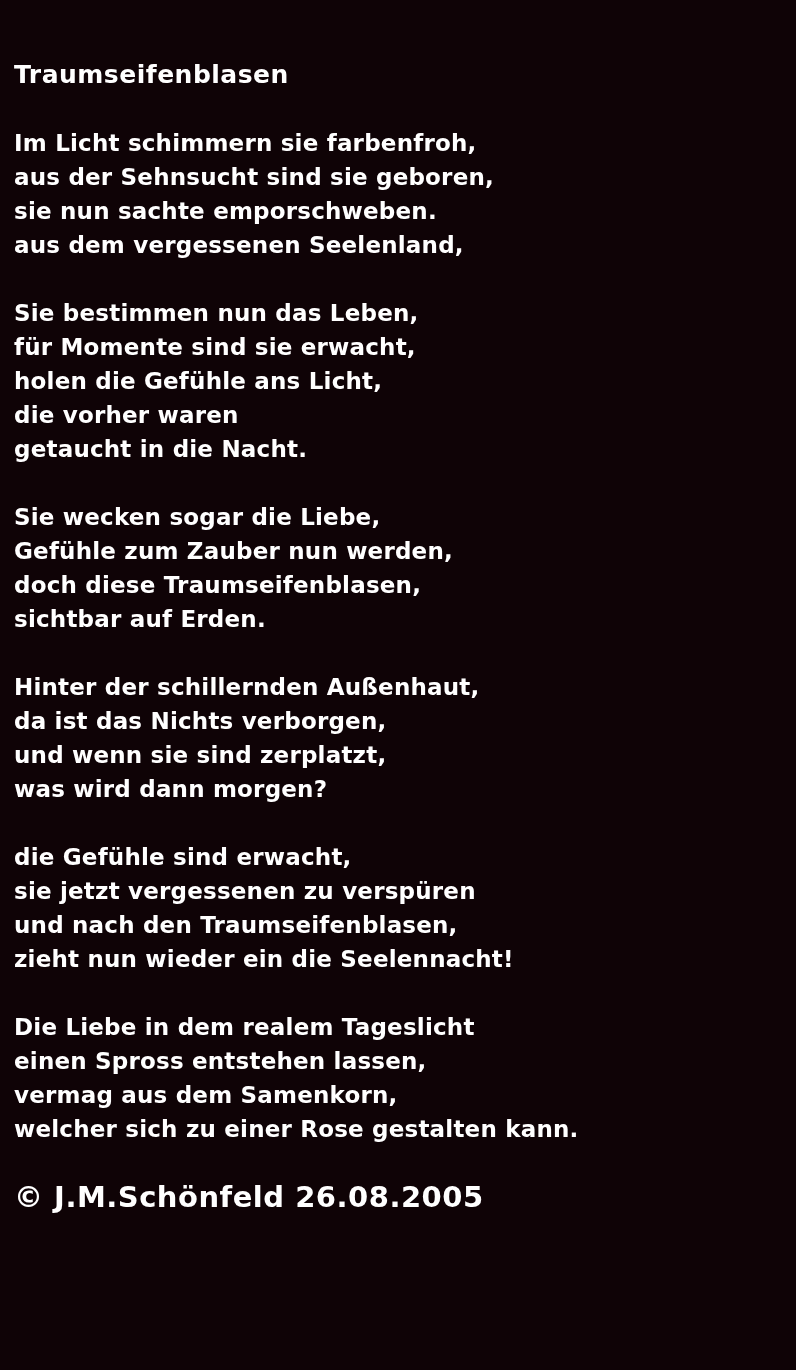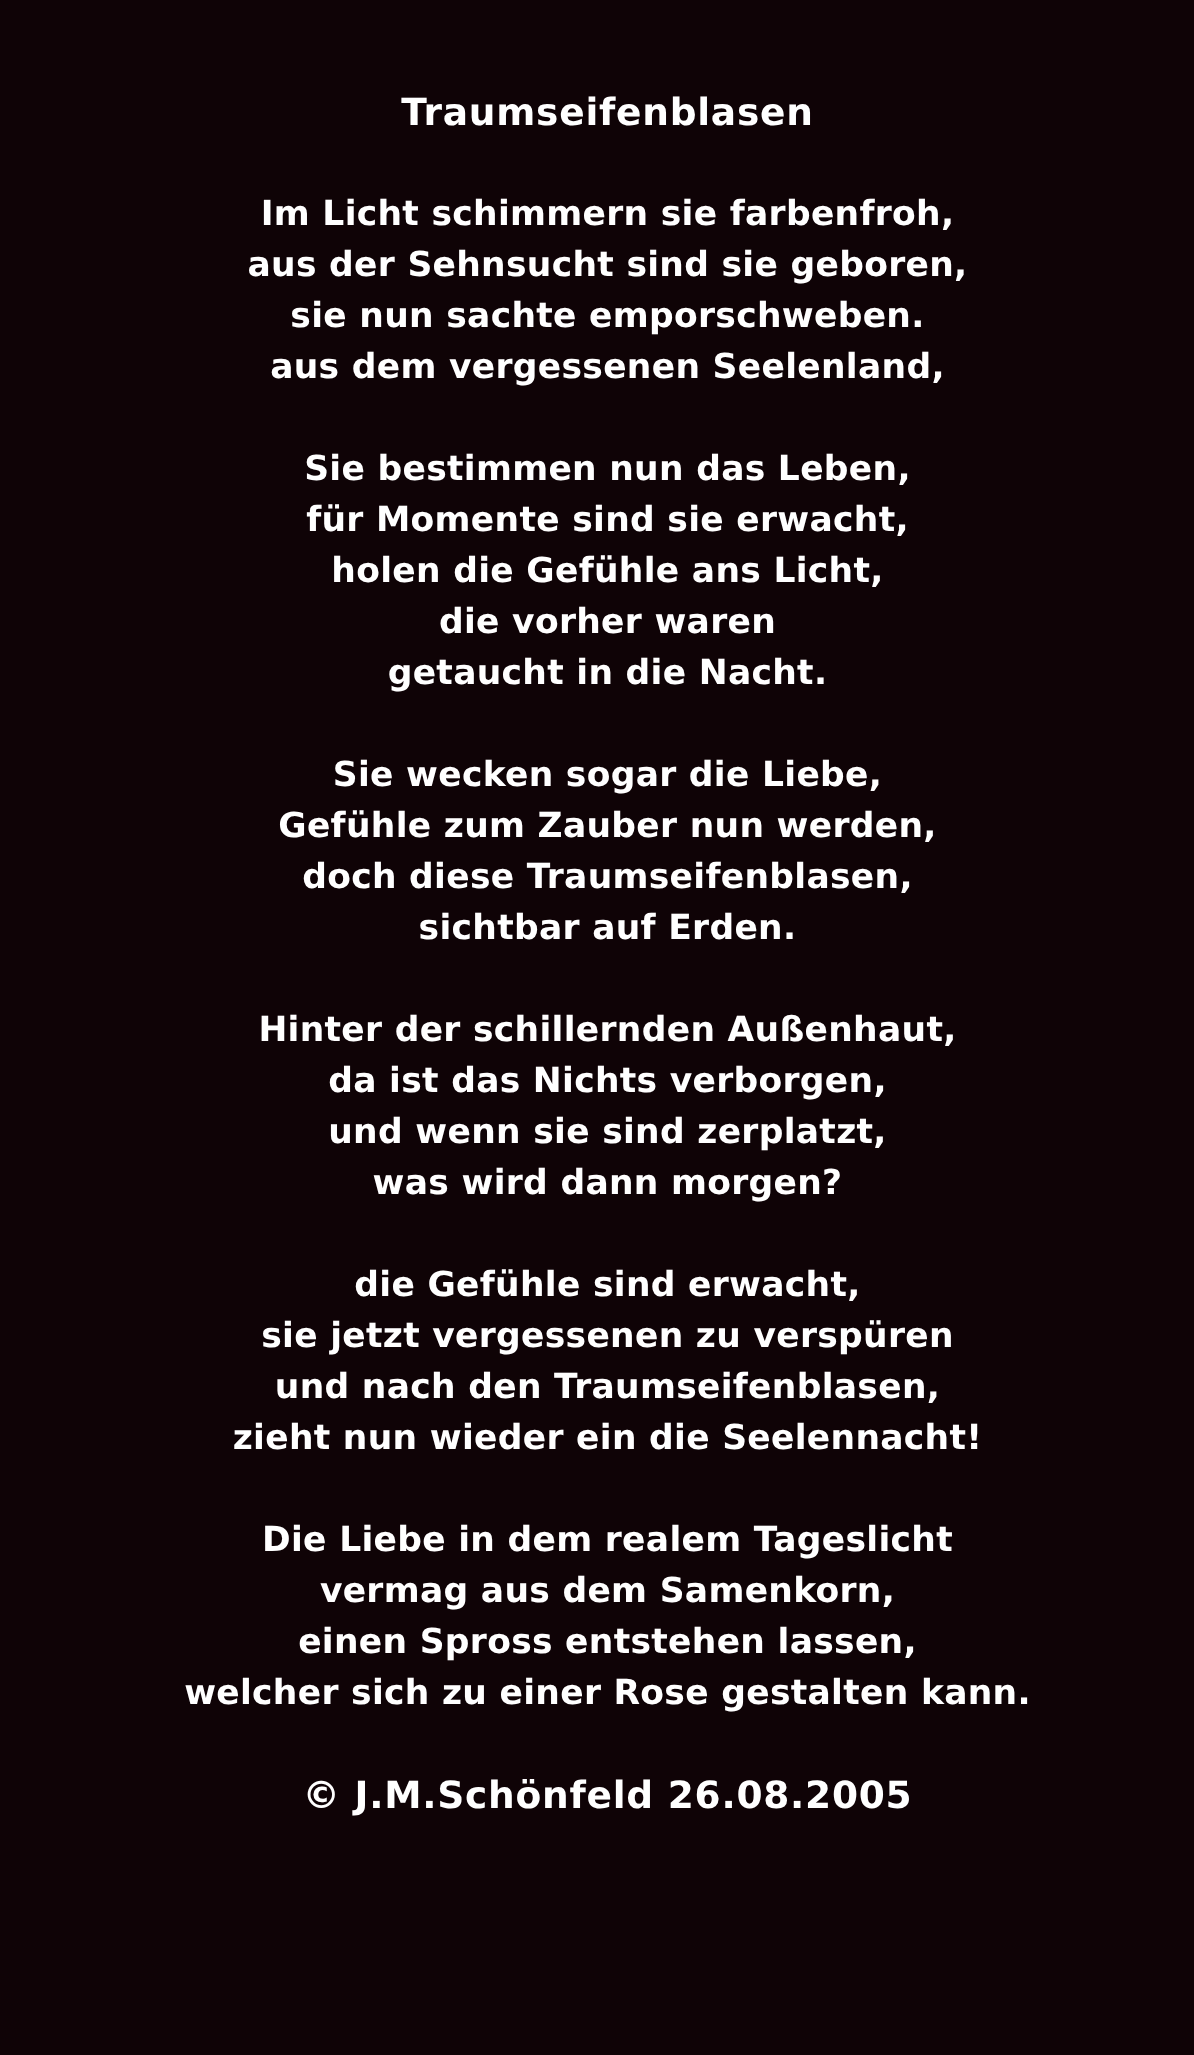--- a/index.html
+++ b/index.html
@@ -11,42 +11,41 @@
     height: 1370px;
     background: #0f0306;
     overflow: hidden;
   }
   .poem-page {
     box-sizing: border-box;
     width: 796px;
     height: 1370px;
     padding-top: 58px;
     padding-left: 14px; 
-    text-align: center;
     font-family: "DejaVu Sans", "Liberation Sans", sans-serif;
     font-weight: bold;
     color: #ffffff;
   }
   .poem-title {
     font-size: 25px;
     line-height: 34px;
     margin: 0 0 34px 0;
     letter-spacing: 0.5px;
   }
   .stanza {
     margin: 0 0 34px 0;
   }
   .poem-line {
     font-size: 23px;
     line-height: 34px;
     white-space: nowrap;
     letter-spacing: 0.2px;
   }
   .attribution {
-    font-size: 25px;
+    font-size: 29px;
     line-height: 34px;
     letter-spacing: 0.5px;
   }
 </style>
 </head>
 <body>
 
 <div class="poem-page">
 
   <div class="poem-title">Traumseifenblasen</div>
@@ -82,20 +81,20 @@
 
   <div class="stanza">
     <div class="poem-line">die Gefühle sind erwacht,</div>
     <div class="poem-line">sie jetzt vergessenen zu verspüren</div>
     <div class="poem-line">und nach den Traumseifenblasen,</div>
     <div class="poem-line">zieht nun wieder ein die Seelennacht!</div>
   </div>
 
   <div class="stanza">
     <div class="poem-line">Die Liebe in dem realem Tageslicht</div>
+    <div class="poem-line">einen Spross entstehen lassen,</div>
     <div class="poem-line">vermag aus dem Samenkorn,</div>
-    <div class="poem-line">einen Spross entstehen lassen,</div>
     <div class="poem-line">welcher sich zu einer Rose gestalten kann.</div>
   </div>
 
   <div class="attribution">© J.M.Schönfeld 26.08.2005</div>
 
 </div>
 
 </body></html>

